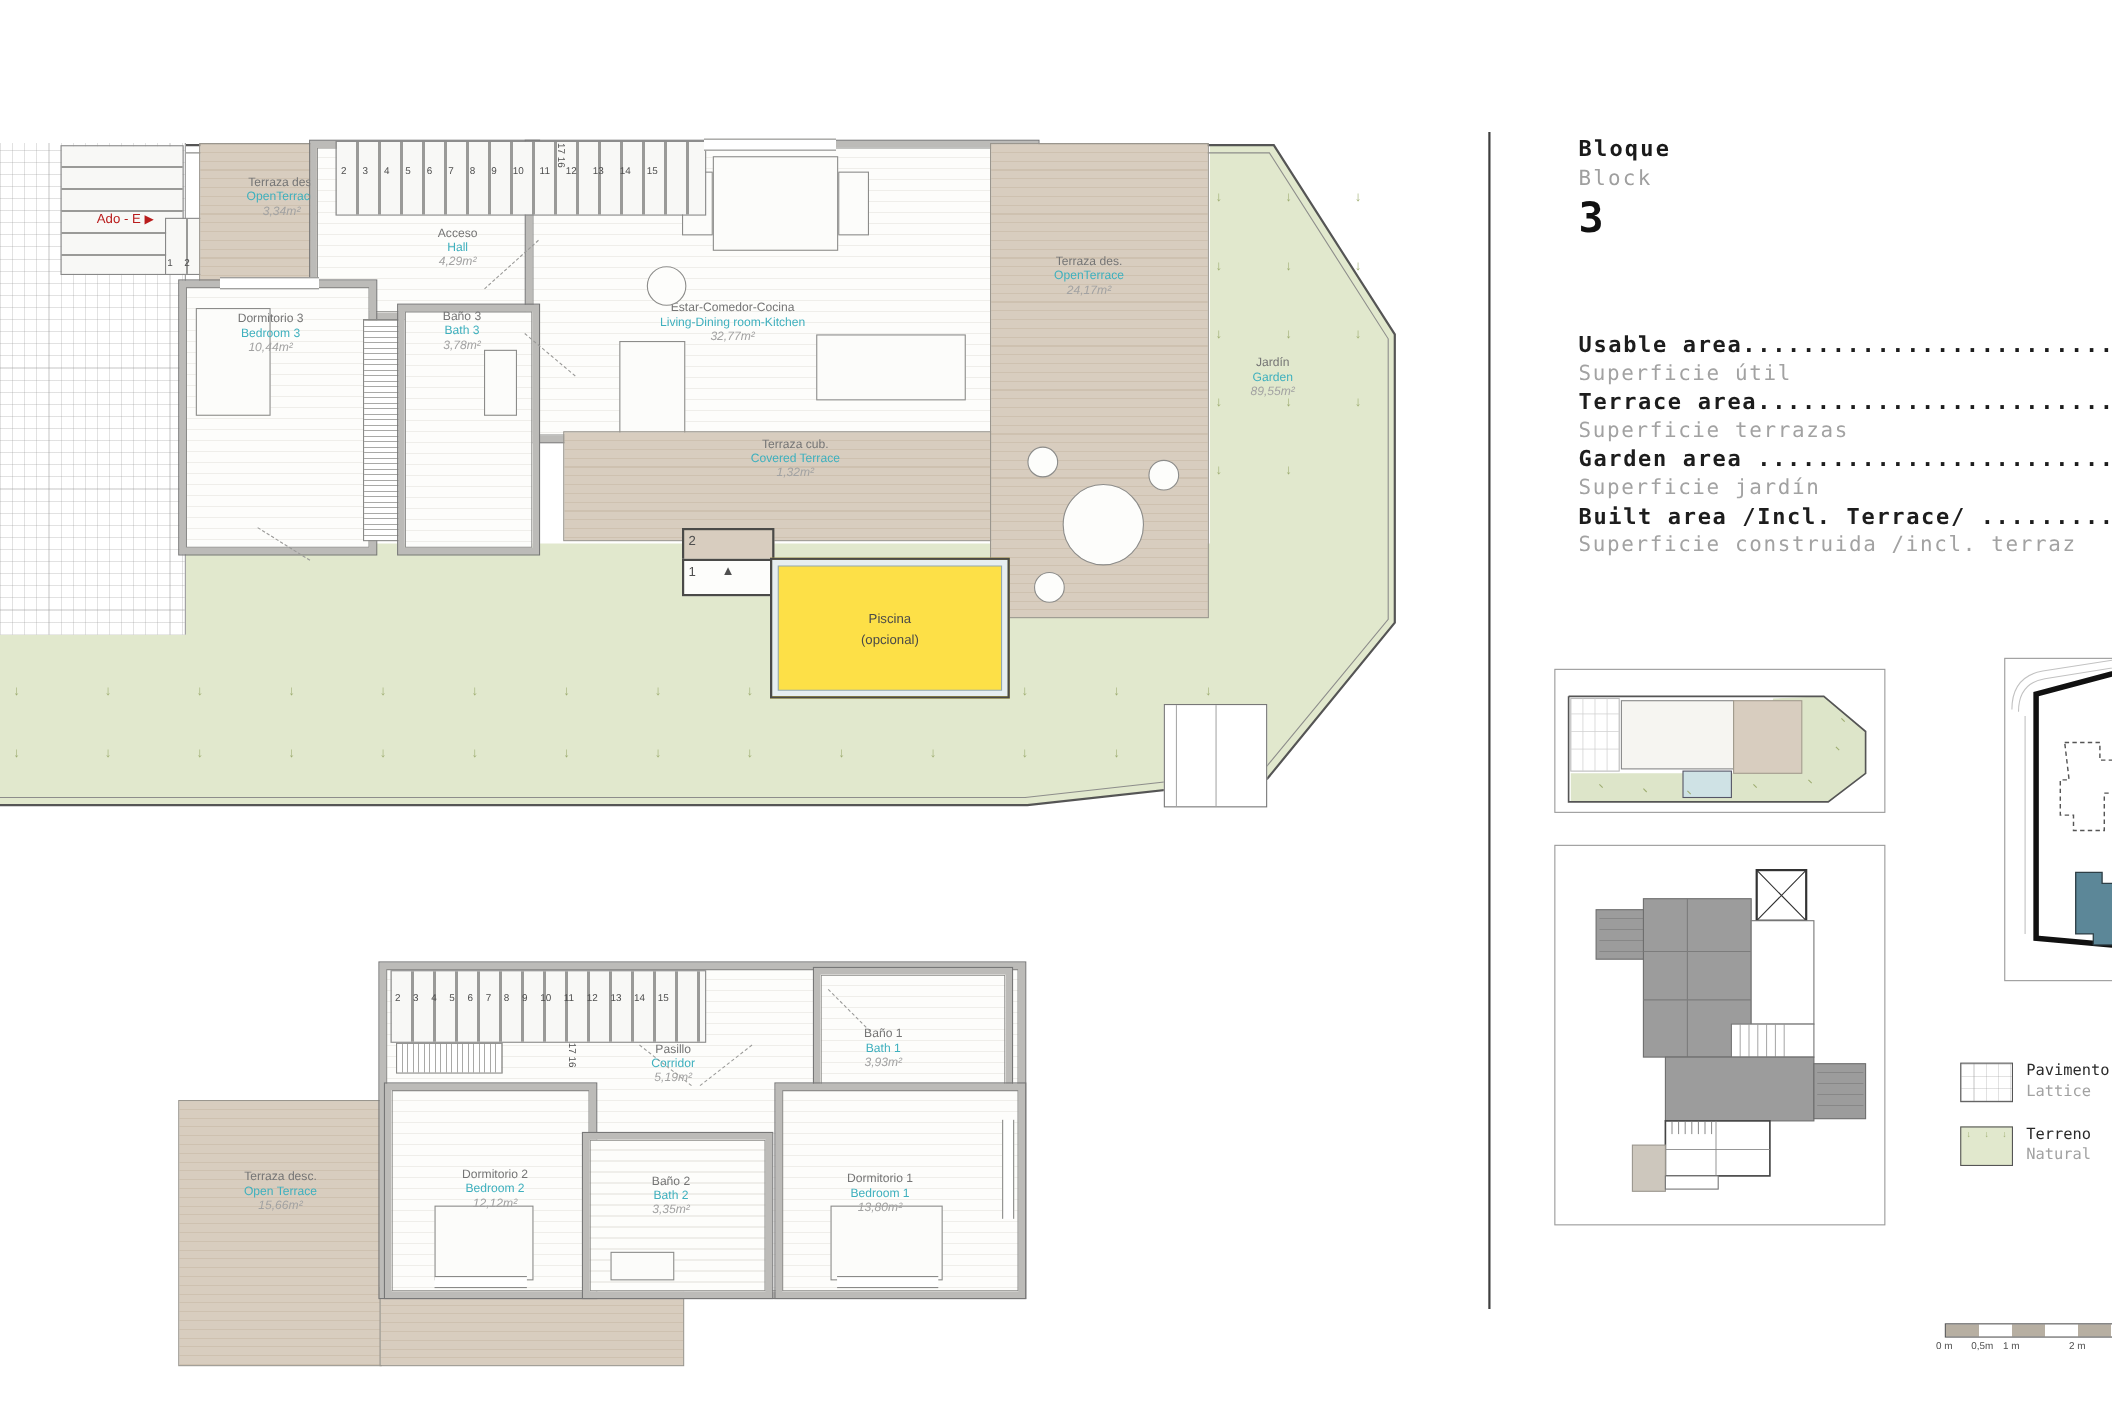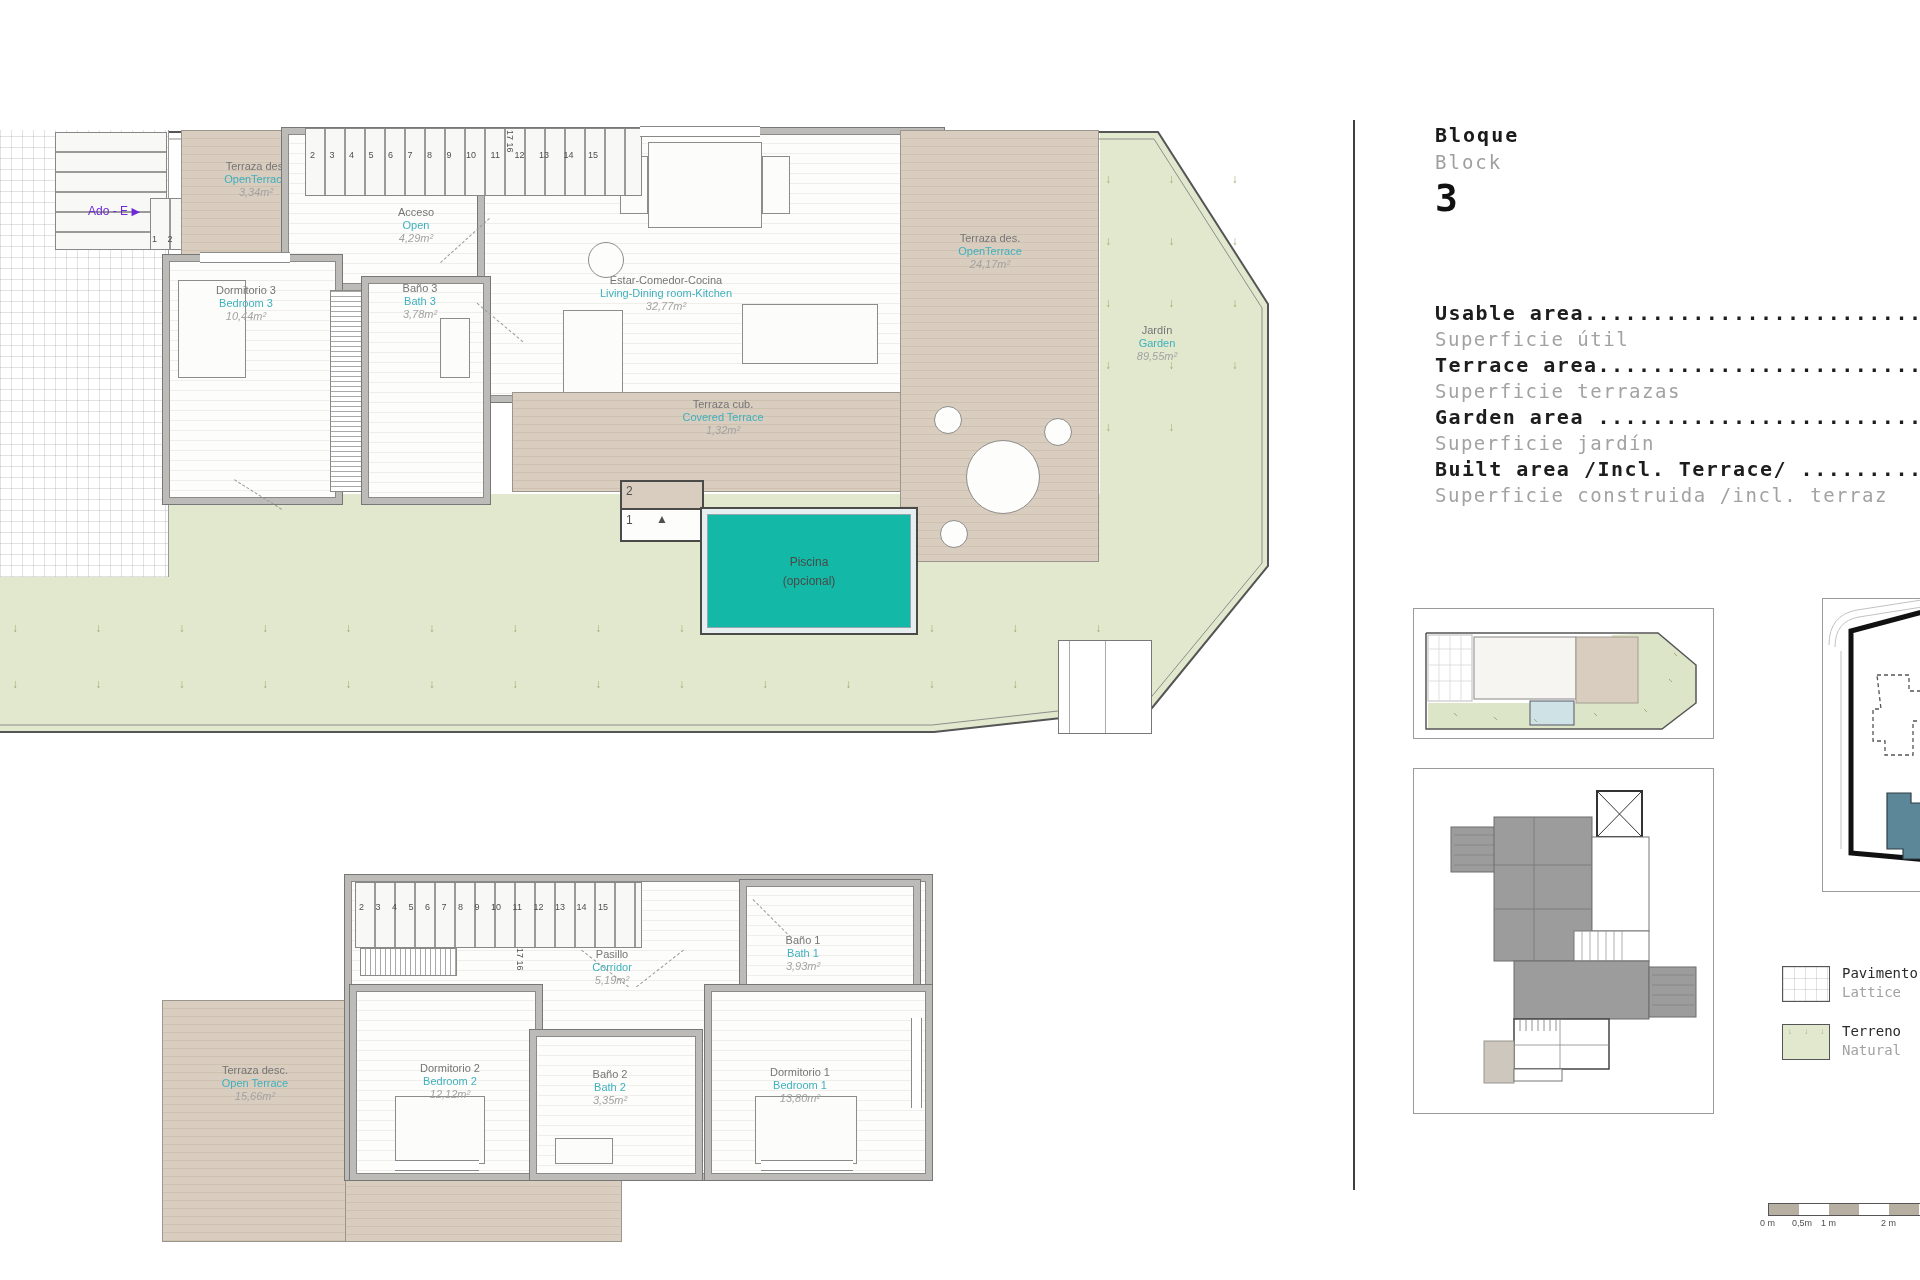--- a/index.html
+++ b/index.html
@@ -25,21 +25,21 @@
   .stairs{background:repeating-linear-gradient(90deg,#f8f8f6 0 18px,#9a9a98 18px 20px);border:1px solid #888;}
   .stairsv{background:repeating-linear-gradient(180deg,#f8f8f6 0 18px,#9a9a98 18px 20px);border:1px solid #888;}
   .hatch{background:repeating-linear-gradient(0deg,#fff 0 4px,#a9a9a7 4px 5px);border:1px solid #8a8a88;}
   .hatchv{background:repeating-linear-gradient(90deg,#fff 0 4px,#a9a9a7 4px 5px);border:1px solid #8a8a88;}
   .furn{background:#fcfcfa;border:1px solid #8c8c8a;}
   .grass{color:#9fae72;font-size:12px;overflow:hidden;}
   .stairnum{font-size:9px;color:#4f4f4f;white-space:nowrap;overflow:hidden;}
   .vnum{font-size:9px;color:#4f4f4f;writing-mode:vertical-rl;line-height:9px;}
   .doorline{border-top:1px dashed #9a9a98;height:0;}
   .win{background:#fff;border-top:1px solid #8a8a88;border-bottom:1px solid #8a8a88;}
-  .pool{background:#14b8a6;border:2px solid #4a4a48;box-shadow:inset 0 0 0 5px #e7eef0,inset 0 0 0 6px #93a8ae;}
+  .pool{background:#fde047;border:2px solid #4a4a48;box-shadow:inset 0 0 0 5px #e7eef0,inset 0 0 0 6px #93a8ae;}
   .pool-label{position:absolute;left:0;right:0;top:44px;text-align:center;font-size:12px;line-height:19px;color:#4a4a48;}
   
   .pv-label{font-family:"DejaVu Sans Mono",monospace;font-size:20px;letter-spacing:2px;font-weight:bold;color:#1a1a1a;line-height:27px;white-space:nowrap;}
   .pv-sub{font-family:"DejaVu Sans Mono",monospace;font-size:19px;letter-spacing:2px;color:#9f9f9f;line-height:27px;white-space:nowrap;}
   .pv-val{font-family:"DejaVu Sans Mono",monospace;font-size:38px;font-weight:bold;color:#111;line-height:44px;}
   .arow-en{font-family:"DejaVu Sans Mono",monospace;font-size:20px;font-weight:bold;letter-spacing:1.5px;color:#1d1d1d;line-height:26px;white-space:nowrap;}
   .arow-es{font-family:"DejaVu Sans Mono",monospace;font-size:19px;letter-spacing:1.5px;color:#a2a2a2;line-height:26px;white-space:nowrap;}
   .thumbbox{border:1px solid #9a9a9a;background:#fff;}
   .legend-label{font-family:"DejaVu Sans Mono",monospace;font-size:14px;color:#2a2a2a;line-height:19px;white-space:nowrap;}
   .legend-sub{font-family:"DejaVu Sans Mono",monospace;font-size:14px;color:#a2a2a2;line-height:19px;white-space:nowrap;}
@@ -60,39 +60,39 @@
       <polyline points="0,10 1158,10 1268,182 1268,444 1152,586 934,610 0,610" fill="none" stroke="#555" stroke-width="2"></polyline>
       <polyline points="0,17 1154,17 1262,186 1262,441 1148,579 932,603 0,603" fill="none" stroke="#8d8d8b" stroke-width="1"></polyline>
     </svg>
 
     <div class="abs lattice" style="left:0;top:8px;width:168px;height:447px;"></div>
     <div class="abs stairsv" style="left:55px;top:10px;width:110px;height:116px;"></div>
 
     <div class="abs grass" style="left:1105px;top:26px;width:158px;height:396px;line-height:62px;word-spacing:54px;">↓ ↓ ↓ ↓ ↓ ↓ ↓ ↓ ↓ ↓ ↓ ↓ ↓ ↓</div>
     <div class="abs grass" style="left:12px;top:478px;width:1110px;height:126px;line-height:56px;word-spacing:74px;">↓ ↓ ↓ ↓ ↓ ↓ ↓ ↓ ↓ ↓ ↓ ↓ ↓ ↓ ↓ ↓ ↓ ↓ ↓ ↓ ↓ ↓ ↓ ↓ ↓ ↓ ↓ ↓</div>
 
-    <div class="abs" style="left:88px;top:82px;font-size:12px;color:#6d28d9;white-space:nowrap;">
+    <div class="abs" style="left:88px;top:70px;font-size:12px;color:#b91c1c;white-space:nowrap;">
       <span>Ado - E</span>
       <span style="font-size:11px;">▶</span>
     </div>
 
     <div class="abs stairs" style="left:150px;top:76px;width:90px;height:50px;"></div>
     <div class="abs stairnum" style="left:152px;top:112px;width:88px;word-spacing:8px;">1 2 3 4 5</div>
 
     <div class="abs deck" style="left:181px;top:8px;width:150px;height:125px;"></div>
     <div class="rl" style="left:256px;top:38px;">
       <div>Terraza des.</div>
       <div class="en">OpenTerrace</div>
       <div class="ar">3,34m²</div>
     </div>
 
     <div class="abs room floor" style="left:282px;top:6px;width:196px;height:150px;"></div>
     <div class="rl" style="left:416px;top:84px;">
       <div>Acceso</div>
-      <div class="en">Open</div>
+      <div class="en">Hall</div>
       <div class="ar">4,29m²</div>
     </div>
 
     <div class="abs room floor" style="left:478px;top:6px;width:454px;height:262px;"></div>
     <div class="rl" style="left:666px;top:152px;">
       <div>Estar-Comedor-Cocina</div>
       <div class="en">Living-Dining room-Kitchen</div>
       <div class="ar">32,77m²</div>
     </div>
 

